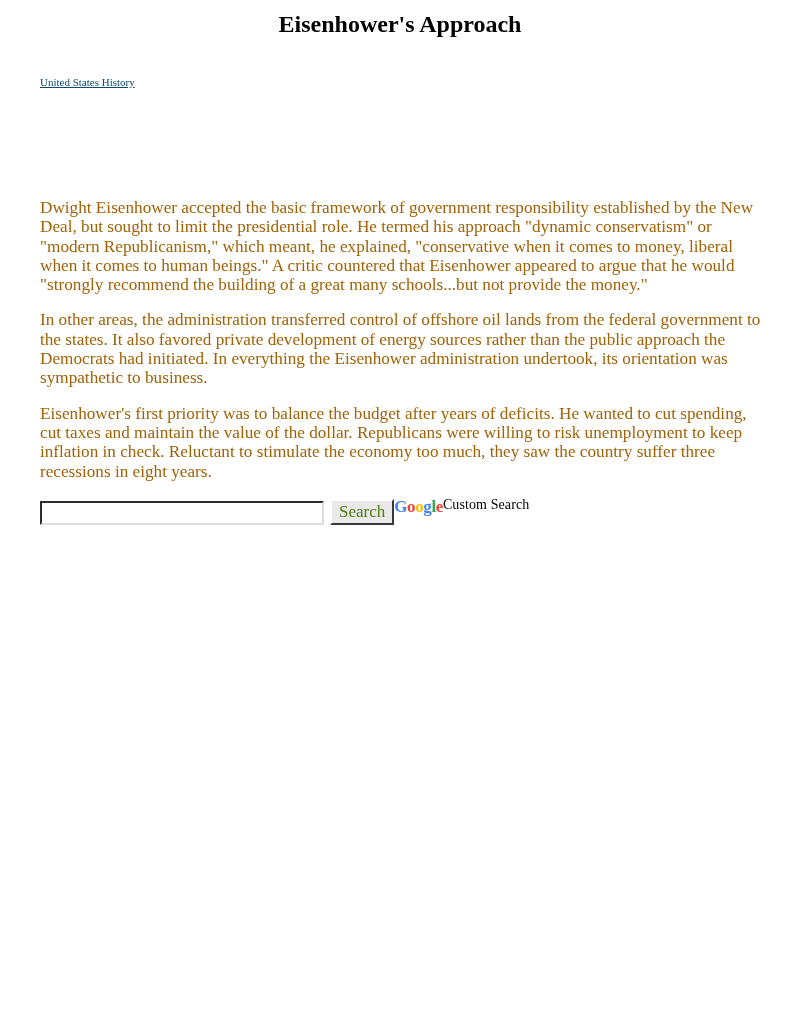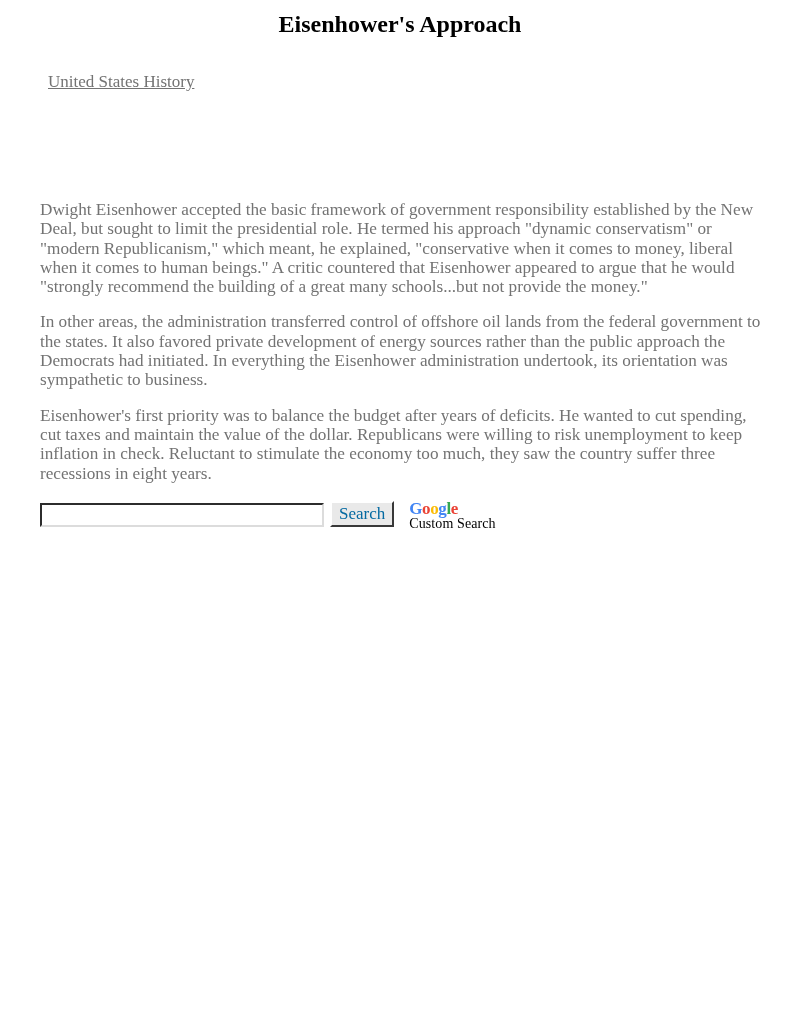--- a/index.html
+++ b/index.html
@@ -30,45 +30,44 @@
     margin: 10px 0 0 0;
     line-height: 28px;
     letter-spacing: 0px;
   }
 
   
   .toplink-wrap {
     margin: 34px 0 0 40px;
   }
   a.nav-link {
-    color: #737373;
+    color: #0c4a6e;
     text-decoration: underline;
-    font-size: 17px;
+    font-size: 11px;
     font-family: "Liberation Serif", "DejaVu Serif", serif;
-    margin-left: 8px;
   }
 
   
   .ad-slot {
     height: 108px;
     margin: 0 0 0 40px;
   }
 
   
   .content {
     margin: 0 40px 0 40px;
     width: 728px;
   }
   .content p {
     font-family: "Liberation Serif", "DejaVu Serif", serif;
     font-size: 17.2px;
     line-height: 19.3px;
     margin: 0 0 16px 0;
     text-align: left;
-    color: #737373;
+    color: #a16207;
   }
 
   
   .search-row {
     margin: 8px 0 0 40px;
     display: flex;
     align-items: flex-start;
     height: 34px;
   }
   .search-input {
@@ -81,40 +80,39 @@
     border-right-color: #dcdcdc;
     border-bottom-color: #dcdcdc;
     background: #ffffff;
     font-family: "Liberation Serif", "DejaVu Serif", serif;
     font-size: 15px;
     padding: 0 2px;
     margin: 4px 0 0 0;
     outline: none;
   }
   .search-button {
-    margin: 2px 8px 0 6px;
+    margin: 2px 0 0 6px;
     height: 26px;
     padding: 0 7px;
     background: #e9e9e9;
     border: 2px outset #f0f0f0;
     border-top-color: #ffffff;
     border-left-color: #ffffff;
     border-right-color: #8c8c8c;
     border-bottom-color: #8c8c8c;
     font-family: "Liberation Serif", "DejaVu Serif", serif;
     font-size: 17px;
-    color: #0369a1;
+    color: #4d7c0f;
     cursor: pointer;
     line-height: 22px;
   }
 
   .gcs-brand {
-    margin: 1px 0 0 7px;
+    margin: 1px 0 0 0;
     display: flex;
-    flex-direction: column;
     justify-content: space-between;
   }
   .gcs-logo {
     font-family: "Liberation Serif", "DejaVu Serif", serif;
     font-size: 17px;
     font-weight: bold;
     line-height: 17px;
     letter-spacing: -0.4px;
   }
   .gcs-sub {

